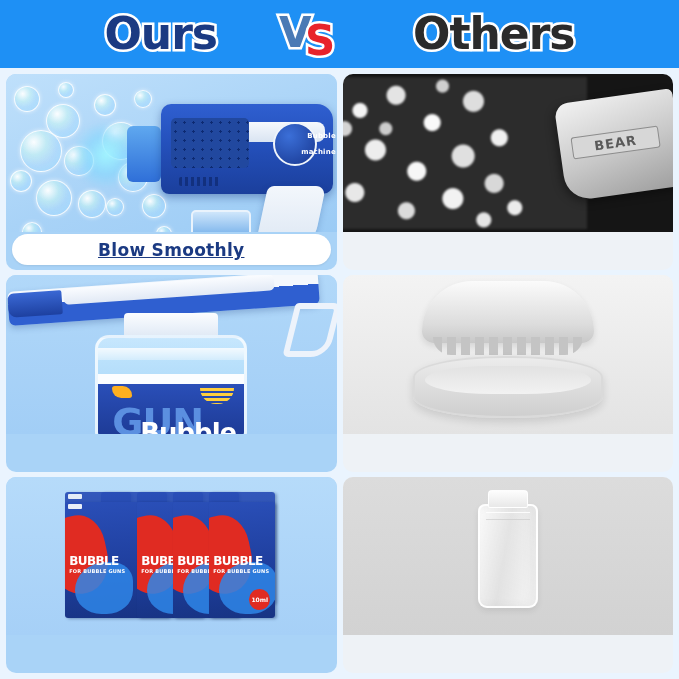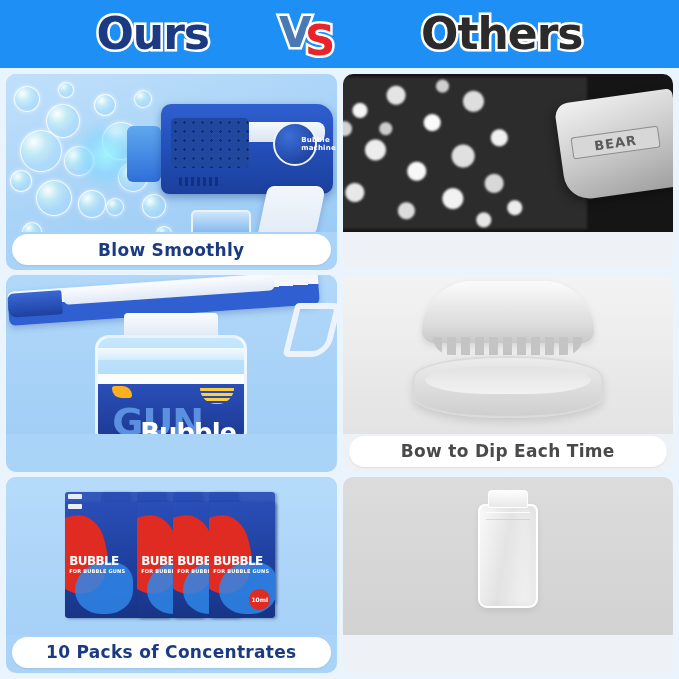--- a/index.html
+++ b/index.html
@@ -8,21 +8,21 @@
     font-family:"DejaVu Sans", sans-serif;
     background:#e9f3fd;
     overflow:hidden;
   }
   .page { position:relative; width:679px; height:679px; background:#eaf4fe; }
 
   
   .header {
     position:absolute; left:0; top:0; width:679px; height:68px;
     background:#1e90f5;
-    display:flex; align-items:center; justify-content:center; gap:10px;
+    display:flex; align-items:center; justify-content:center; gap:2px;
   }
   .hdr-word {
     font-family:"DejaVu Sans", sans-serif;
     font-weight:bold;
     font-size:44px;
     letter-spacing:-1px;
     line-height:1;
   }
   .hdr-ours {
     color:#1b3a82;
@@ -71,21 +71,21 @@
     position:absolute; left:6px; right:6px; bottom:5px; height:31px;
     background:#ffffff; border-radius:16px;
     display:flex; align-items:center; justify-content:center;
     box-shadow:0 1px 2px rgba(0,0,0,0.08);
   }
   .caption span {
     font-family:"DejaVu Sans", sans-serif;
     font-weight:bold; font-size:17px; letter-spacing:0.3px;
     white-space:nowrap;
   }
-  .cap-ours span  { color:#1b3a82; }
+  .cap-ours span  { color:#1b3a82;text-decoration:underline; }
   .cap-other span { color:#4a4a4a; }
 
   
   .scene-gun {
     width:100%; height:100%;
     background:linear-gradient(160deg,#bfe0fb 0%,#a9d3f7 55%,#9bcbf5 100%);
     position:relative;
   }
   .bubble {
     position:absolute; border-radius:50%;
@@ -113,22 +113,22 @@
   }
   .gun-badge {
     position:absolute; right:16px; top:18px; width:44px; height:44px;
     border-radius:50%;
     background:radial-gradient(circle at 35% 30%, #3b6fd8, #17368f);
     border:2.5px solid #eef4fb;
     display:flex; align-items:center; justify-content:center;
     flex-direction:column;
   }
   .gun-badge b {
-    color:#fff; font-size:7px; line-height:8px; font-weight:bold;
-    text-align:left; letter-spacing:0.2px;margin-left:48px;
+    color:#fff; font-size:7px; line-height:16px; font-weight:bold;
+    text-align:right; letter-spacing:0.2px;margin-left:48px;
   }
   .gun-vent {
     position:absolute; left:18px; bottom:8px; width:42px; height:9px;
     background:repeating-linear-gradient(90deg,#12307e 0 3px, transparent 3px 6px);
     border-radius:2px;
   }
   .gun-handle {
     position:absolute; right:18px; top:112px; width:58px; height:66px;
     background:linear-gradient(180deg,#f3f7fc,#dbe6f3);
     border-radius:6px 10px 26px 10px;
@@ -480,23 +480,20 @@
     <div class="cell cell-other">
       <div class="photo flush">
         <div class="scene-tray">
           <div class="wand-head"></div>
           <div class="wand-teeth"></div>
           <div class="tray">
             <div class="tray-inner"></div>
           </div>
         </div>
       </div>
-      <div class="caption cap-other">
-        <span>Bow to Dip Each Time</span>
-      </div>
     </div>
 
     <div class="cell cell-ours">
       <div class="photo flush">
         <div class="scene-packs">
           <div class="packs">
             <div class="pack pack-back" style="left:0px;">
               <div class="p-red"></div>
               <div class="p-notch"></div>
             </div>
@@ -537,23 +534,20 @@
             </div>
             <div class="pack" style="left:144px; z-index:9;">
               <div class="p-red"></div>
               <div class="p-blue"></div>
               <div class="p-ttl">BUBBLE</div>
               <div class="p-sub">FOR BUBBLE GUNS</div>
               <div class="p-ml">10ml</div>
             </div>
           </div>
         </div>
-      </div>
-      <div class="caption cap-ours">
-        <span>10 Packs of Concentrates</span>
       </div>
     </div>
 
     <div class="cell cell-other">
       <div class="photo flush">
         <div class="scene-empty">
           <div class="empty-bottle">
             <div class="empty-cap"></div>
             <div class="empty-ring"></div>
           </div>

